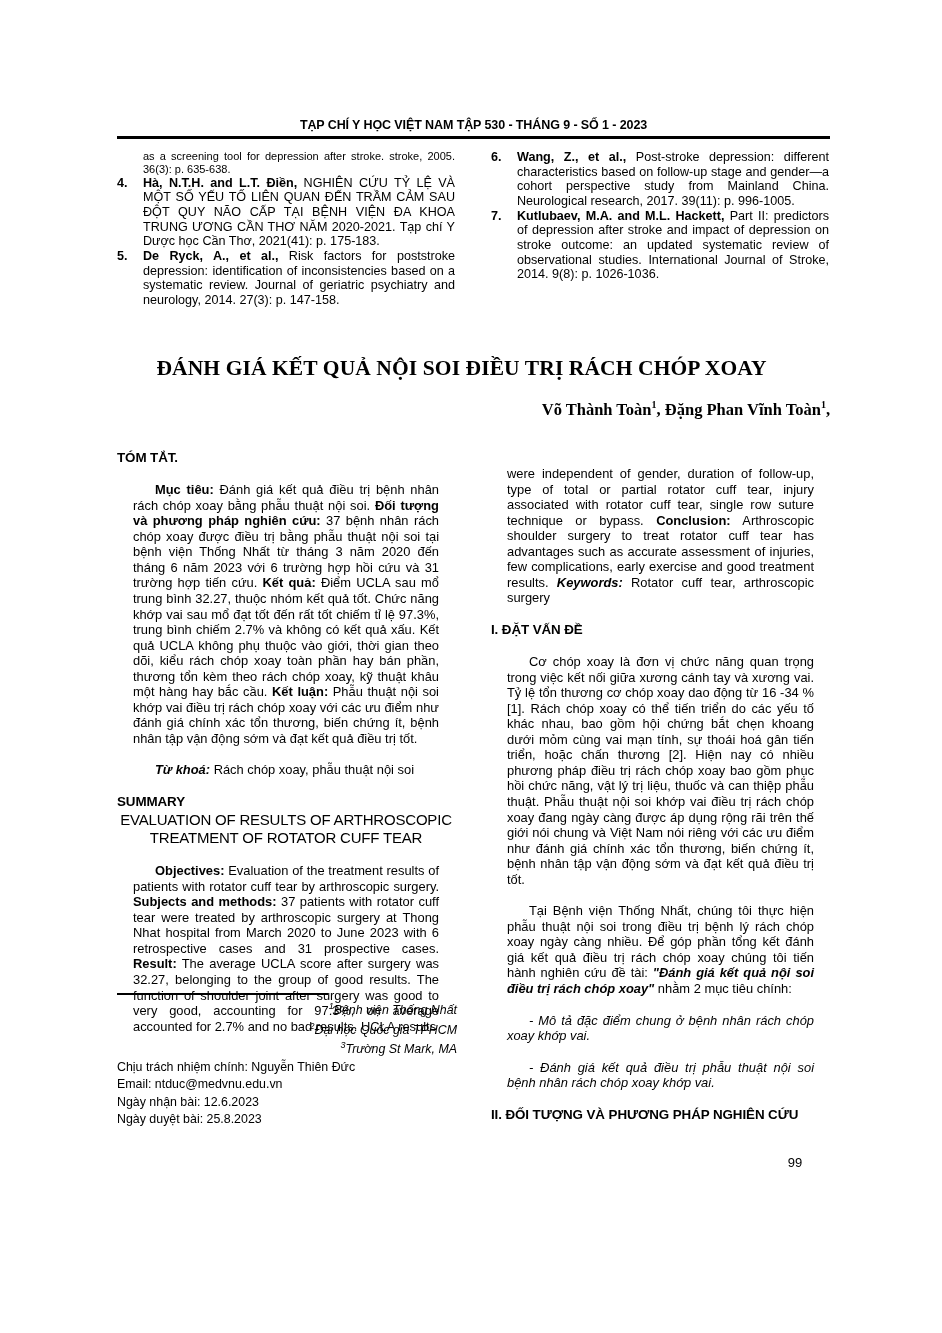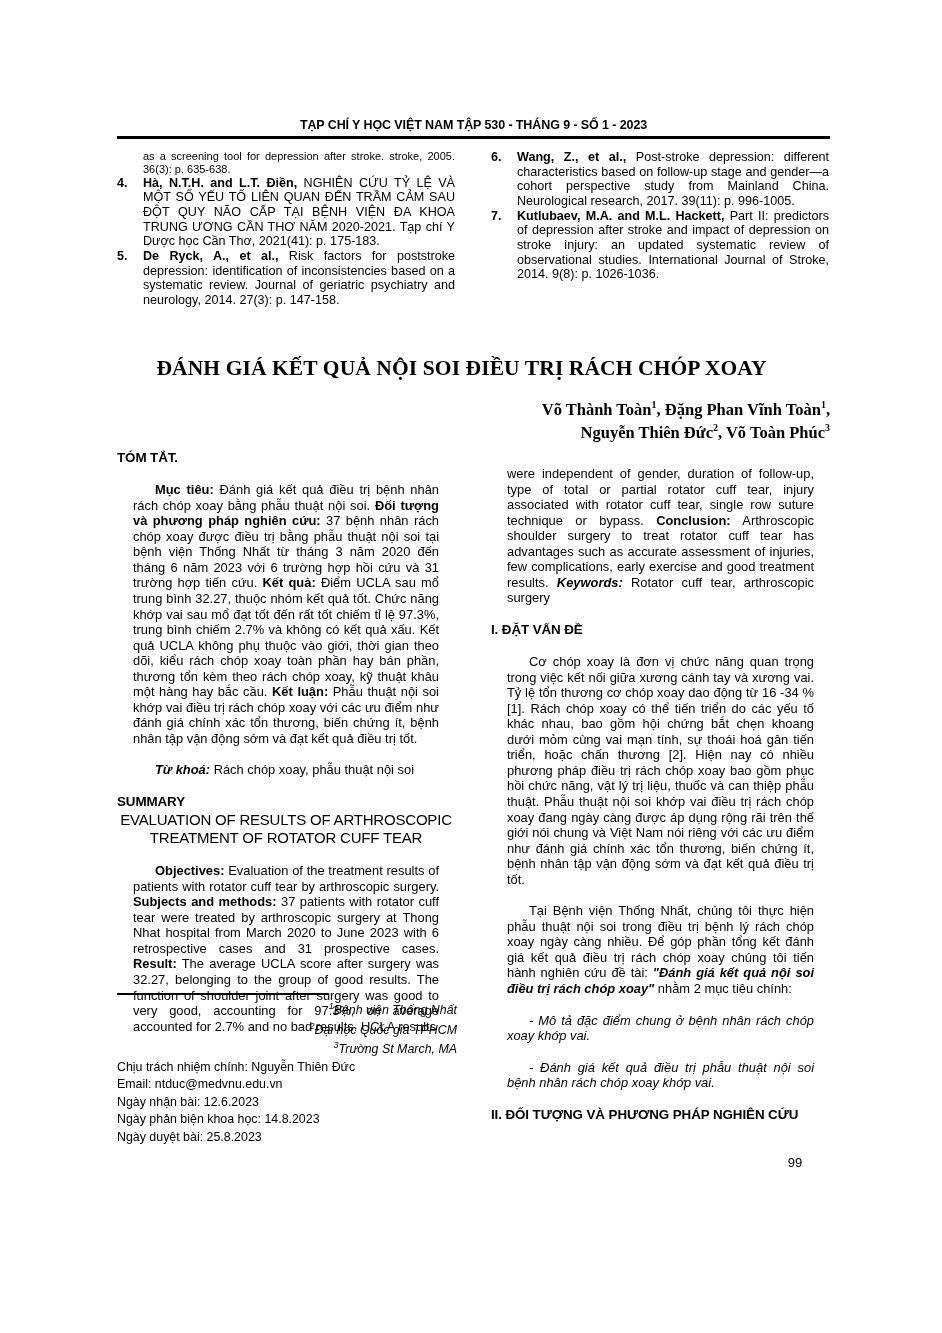--- a/index.html
+++ b/index.html
@@ -223,33 +223,32 @@
           <span class="ref-authors">Wang, Z., et al.,</span>
           <span>Post-stroke depression: different characteristics based on follow-up stage and gender—a cohort perspective study from Mainland China.</span>
           <span>Neurological research, 2017. 39(11): p. 996-1005.</span>
         </div>
       </div>
 
       <div class="ref-item">
         <div class="ref-num">7.</div>
         <div class="ref-body">
           <span class="ref-authors">Kutlubaev, M.A. and M.L. Hackett,</span>
-          <span>Part II: predictors of depression after stroke and impact of depression on stroke injury: an updated systematic review of observational studies.</span>
+          <span>Part II: predictors of depression after stroke and impact of depression on stroke outcome: an updated systematic review of observational studies.</span>
           <span>International Journal of Stroke, 2014. 9(8): p. 1026-1036.</span>
         </div>
       </div>
     </div>
 
   </div>
 
   <div class="article-title">ĐÁNH GIÁ KẾT QUẢ NỘI SOI ĐIỀU TRỊ RÁCH CHÓP XOAY</div>
 
   <div class="authors">
     <div><span>Võ Thành Toàn</span><sup>1</sup><span>, Đặng Phan Vĩnh Toàn</span><sup>1</sup><span>,</span></div>
-    <div><span>Nguyễn Thiên Đức</span><sup>2</sup><span>, Võ Toàn Phúc</span><sup>3</sup></div>
   </div>
 
   <div class="col-left">
 
     <div class="sec-head">TÓM TẮT.</div>
 
     <p class="para"><span class="b">Mục tiêu:</span><span> Đánh giá kết quả điều trị bệnh nhân rách chóp xoay bằng phẫu thuật nội soi. </span><span class="b">Đối tượng và phương pháp nghiên cứu:</span><span> 37 bệnh nhân rách chóp xoay được điều trị bằng phẫu thuật nội soi tại bệnh viện Thống Nhất từ tháng 3 năm 2020 đến tháng 6 năm 2023 với 6 trường hợp hồi cứu và 31 trường hợp tiến cứu. </span><span class="b">Kết quả:</span><span> Điểm UCLA sau mổ trung bình 32.27, thuộc nhóm kết quả tốt. Chức năng khớp vai sau mổ đạt tốt đến rất tốt chiếm tỉ lệ 97.3%, trung bình chiếm 2.7% và không có kết quả xấu. Kết quả UCLA không phụ thuộc vào giới, thời gian theo dõi, kiểu rách chóp xoay toàn phần hay bán phần, thương tổn kèm theo rách chóp xoay, kỹ thuật khâu một hàng hay bắc cầu. </span><span class="b">Kết luận:</span><span> Phẫu thuật nội soi khớp vai điều trị rách chóp xoay với các ưu điểm như đánh giá chính xác tổn thương, biến chứng ít, bệnh nhân tập vận động sớm và đạt kết quả điều trị tốt.</span></p>
 
     <p class="para"><span class="bi">Từ khoá:</span><span> Rách chóp xoay, phẫu thuật nội soi</span></p>
 
@@ -279,23 +278,22 @@
     <p class="para i">- Đánh giá kết quả điều trị phẫu thuật nội soi bệnh nhân rách chóp xoay khớp vai.</p>
 
     <div class="sec-head spaced">II. ĐỐI TƯỢNG VÀ PHƯƠNG PHÁP NGHIÊN CỨU</div>
 
   </div>
 
   <div class="fn-rule"></div>
   <div class="footnotes">
     <div class="aff"><sup>1</sup><span>Bệnh viện Thống Nhất</span></div>
     <div class="aff"><sup>2</sup><span>Đại học Quốc gia TPHCM</span></div>
-    <div class="aff"><sup>3</sup><span>Trường St March, MA</span></div>
+    <div class="aff"><sup>3</sup><span>Trường St Mark, MA</span></div>
     <div>Chịu trách nhiệm chính: Nguyễn Thiên Đức</div>
     <div>Email: ntduc@medvnu.edu.vn</div>
     <div>Ngày nhận bài: 12.6.2023</div>
-    <div>Ngày phản biện khoa học: 14.8.2023</div>
     <div>Ngày duyệt bài: 25.8.2023</div>
   </div>
 
   <div class="page-number">99</div>
 
 </div>
 
 </body></html>

